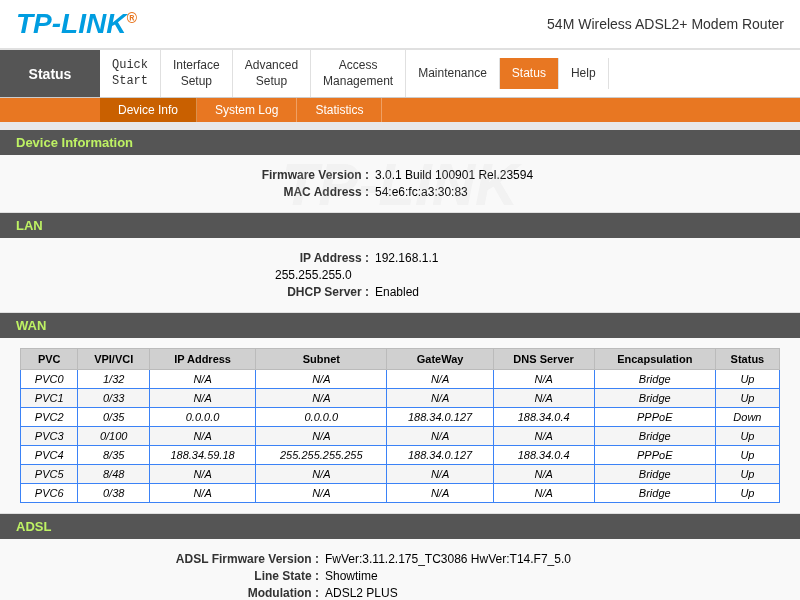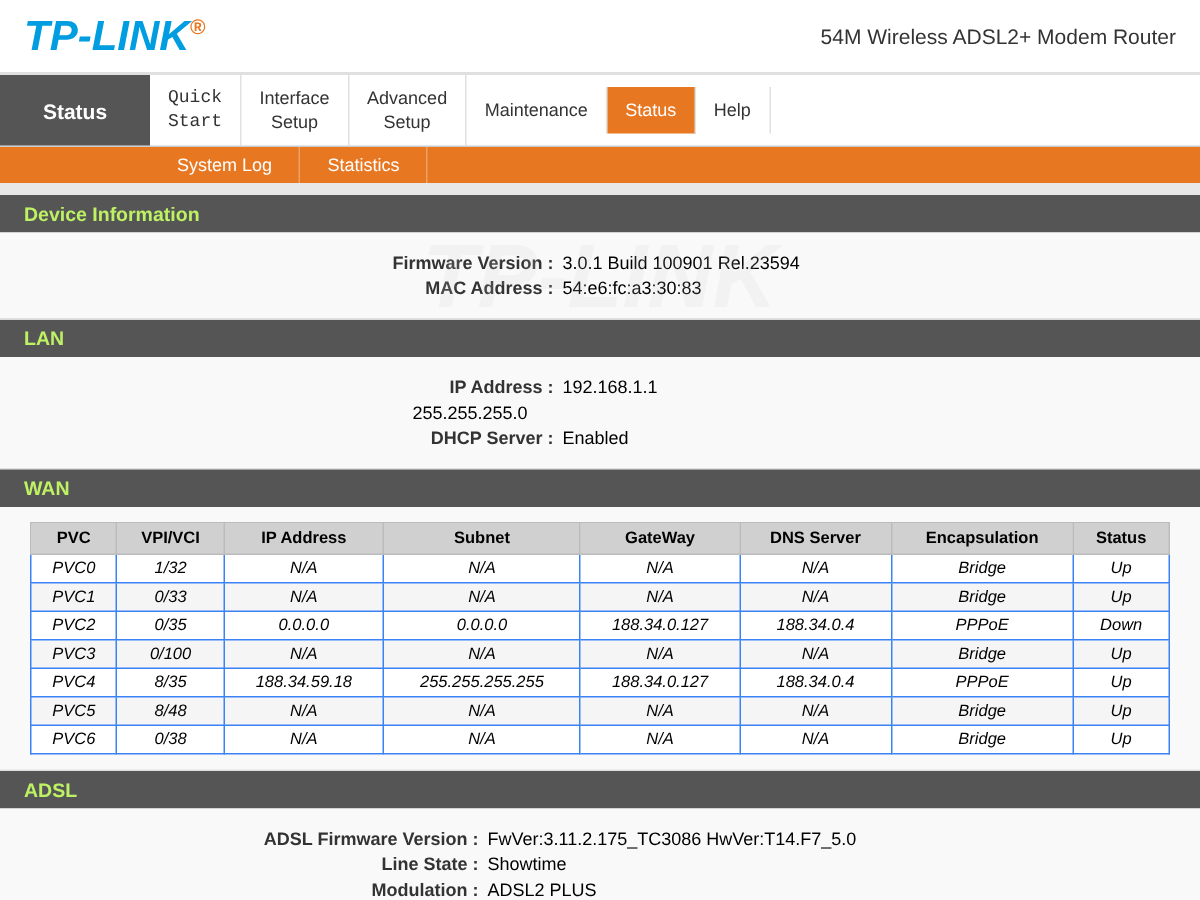--- a/index.html
+++ b/index.html
@@ -72,28 +72,31 @@
 <div id="navbar">
   <div id="status-label">Status</div>
   <div id="nav-items">
 
   <div class="nav-item" style="white-space: pre-line; font-family: Liberation Mono, monospace;">Quick
 Start</div>
       <div class="nav-item" style="white-space: pre-line;">Interface
 Setup</div>
       <div class="nav-item" style="white-space: pre-line;">Advanced
 Setup</div>
+      <div class="nav-item" style="white-space: pre-line;">Access
+Management</div>
       <div class="nav-item" style="white-space: pre-line;">Maintenance</div>
       <div class="nav-item active" style="white-space: pre-line;">Status</div>
       <div class="nav-item" style="white-space: pre-line;">Help</div>
     </div>
 </div>
 
 <div id="subnav">
 
+<div class="subnav-item active">Device Info</div>
     <div class="subnav-item">System Log</div>
     <div class="subnav-item">Statistics</div>
   </div>
 
 <div class="gray-bar"></div>
 
 <div id="content">
 
   <div class="section-header">Device Information</div>
   <div class="section-content watermark">

